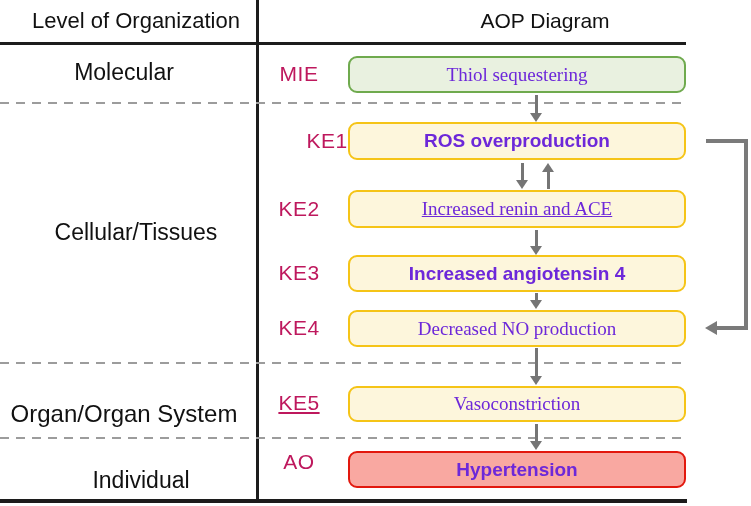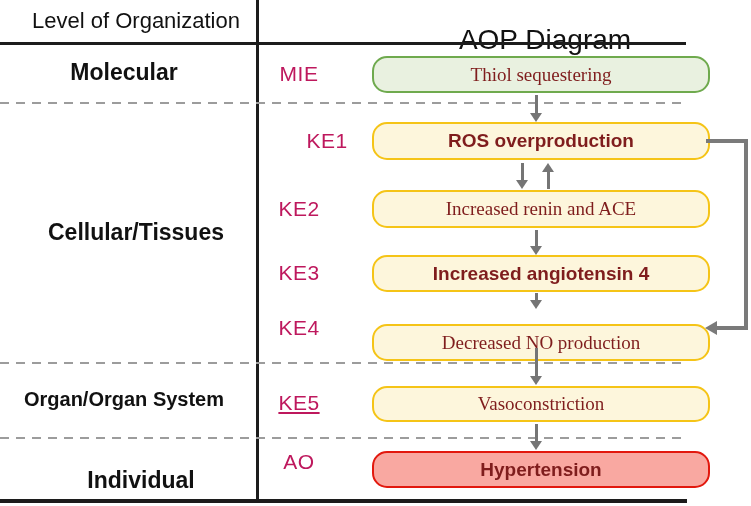--- a/index.html
+++ b/index.html
@@ -16,41 +16,41 @@
     position:absolute;left:0;width:688px;height:2.2px;
     background:repeating-linear-gradient(90deg,#9c9c9c 0 9px,transparent 9px 16px);
   }
   .dashed.d1{top:102px;}
   .dashed.d2{top:362px;}
   .dashed.d3{top:437px;}
   
   .hdr{position:absolute;display:flex;align-items:center;justify-content:center;
        color:#111;font-size:23px;font-weight:500;padding-left:8px;}
   .hdr.left{left:0;top:2px;width:256px;height:38px;font-size:22px;}
-  .hdr.right{left:368px;top:2px;width:338px;height:38px;font-size:28px;margin-top:19px;}
+  .hdr.right{left:368px;top:2px;width:338px;height:38px;font-size:21px;}
   .lvl{position:absolute;left:0;width:248px;display:flex;align-items:center;justify-content:center;
-       color:#111;font-size:23px;font-weight:700;}
+       color:#111;font-size:23px;font-weight:400;}
   .lvl.molecular{top:43px;height:59px;}
   .lvl.cellular{top:102px;height:260px;padding-left:12px;}
-  .lvl.organ{top:362px;height:75px;font-size:20px;text-align:right;}
+  .lvl.organ{top:376px;height:75px;font-size:24px;text-align:right;}
   .lvl.individual{top:449px;height:62px;padding-left:17px;}
   
   .stage{position:absolute;left:260px;width:78px;height:26px;display:flex;align-items:center;justify-content:center;
          color:#be185d;font-size:21px;font-weight:500;letter-spacing:.5px;}
   .stage.mie{top:61px;} .stage.ke1{top:128px;padding-left:28px;} .stage.ke2{top:196px;}
   .stage.ke3{top:260px;} .stage.ke4{top:315px;} .stage.ke5{top:390px;text-decoration:underline;} .stage.ao{top:449px;}
   
-  .box{position:absolute;left:372px;width:338px;box-sizing:border-box;border-radius:15px;
-       display:flex;align-items:center;justify-content:center;font-size:19px;color:#7f1d1d;}
+  .box{position:absolute;left:348px;width:338px;box-sizing:border-box;border-radius:9px;
+       display:flex;align-items:center;justify-content:center;font-size:19px;color:#6d28d9;}
   .box.serif{font-family:"Liberation Serif","DejaVu Serif",serif;}
   .box.sans{font-family:"Liberation Sans",sans-serif;font-weight:600;}
   .box.mie{top:56px;height:37px;border:2.5px solid #6faa4e;background:#e9f1e0;}
   .box.ke{border:2.5px solid #f5c417;background:#fdf6dc;}
-  .box.ke1{top:122px;height:38px;} .box.ke2{top:190px;height:38px;}
-  .box.ke3{top:255px;height:37px;} .box.ke4{top:310px;height:37px;margin-top:14px;}
+  .box.ke1{top:122px;height:38px;} .box.ke2{top:190px;height:38px;text-decoration:underline;}
+  .box.ke3{top:255px;height:37px;} .box.ke4{top:310px;height:37px;}
   .box.ke5{top:386px;height:36px;}
   .box.ao{top:451px;height:37px;border:2.5px solid #e2180e;background:#f9a8a1;}
   
   .arrow{position:absolute;width:13px;}
   .arrow::before{content:"";position:absolute;left:4.75px;width:3.5px;background:#757575;}
   .arrow.down::before{top:0;bottom:8px;}
   .arrow.down::after{content:"";position:absolute;bottom:0;left:0;width:0;height:0;
       border-left:6.5px solid transparent;border-right:6.5px solid transparent;border-top:9px solid #757575;}
   .arrow.up::before{bottom:0;top:8px;}
   .arrow.up::after{content:"";position:absolute;top:0;left:0;width:0;height:0;

